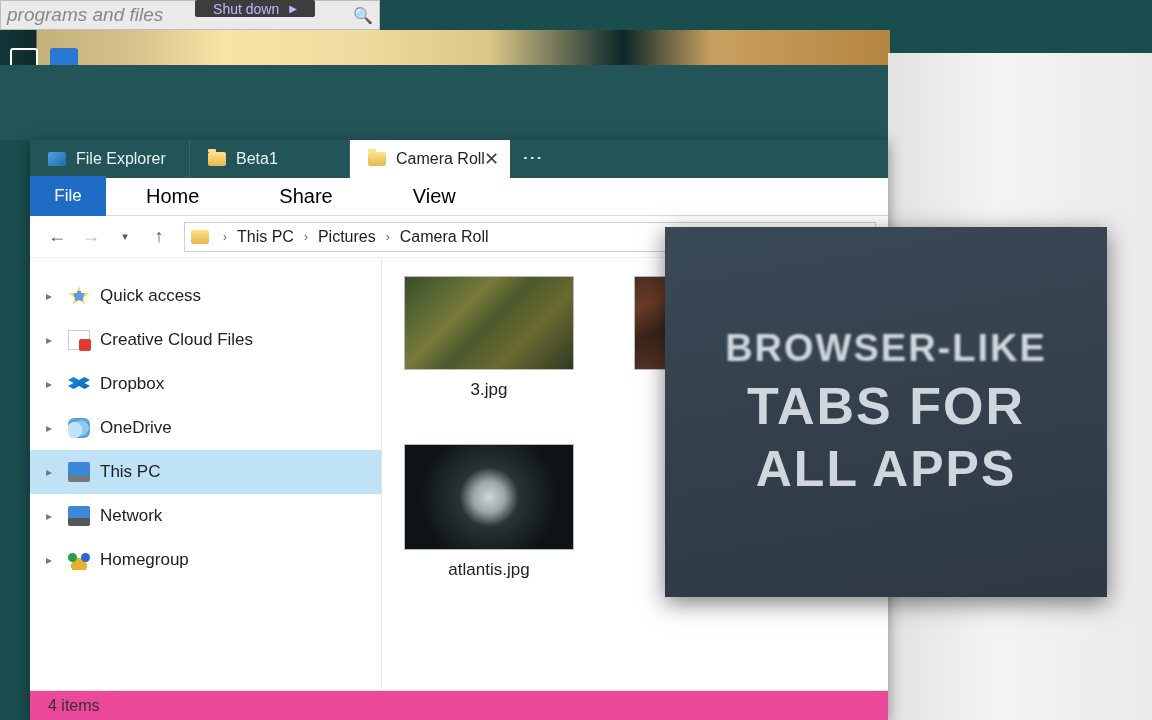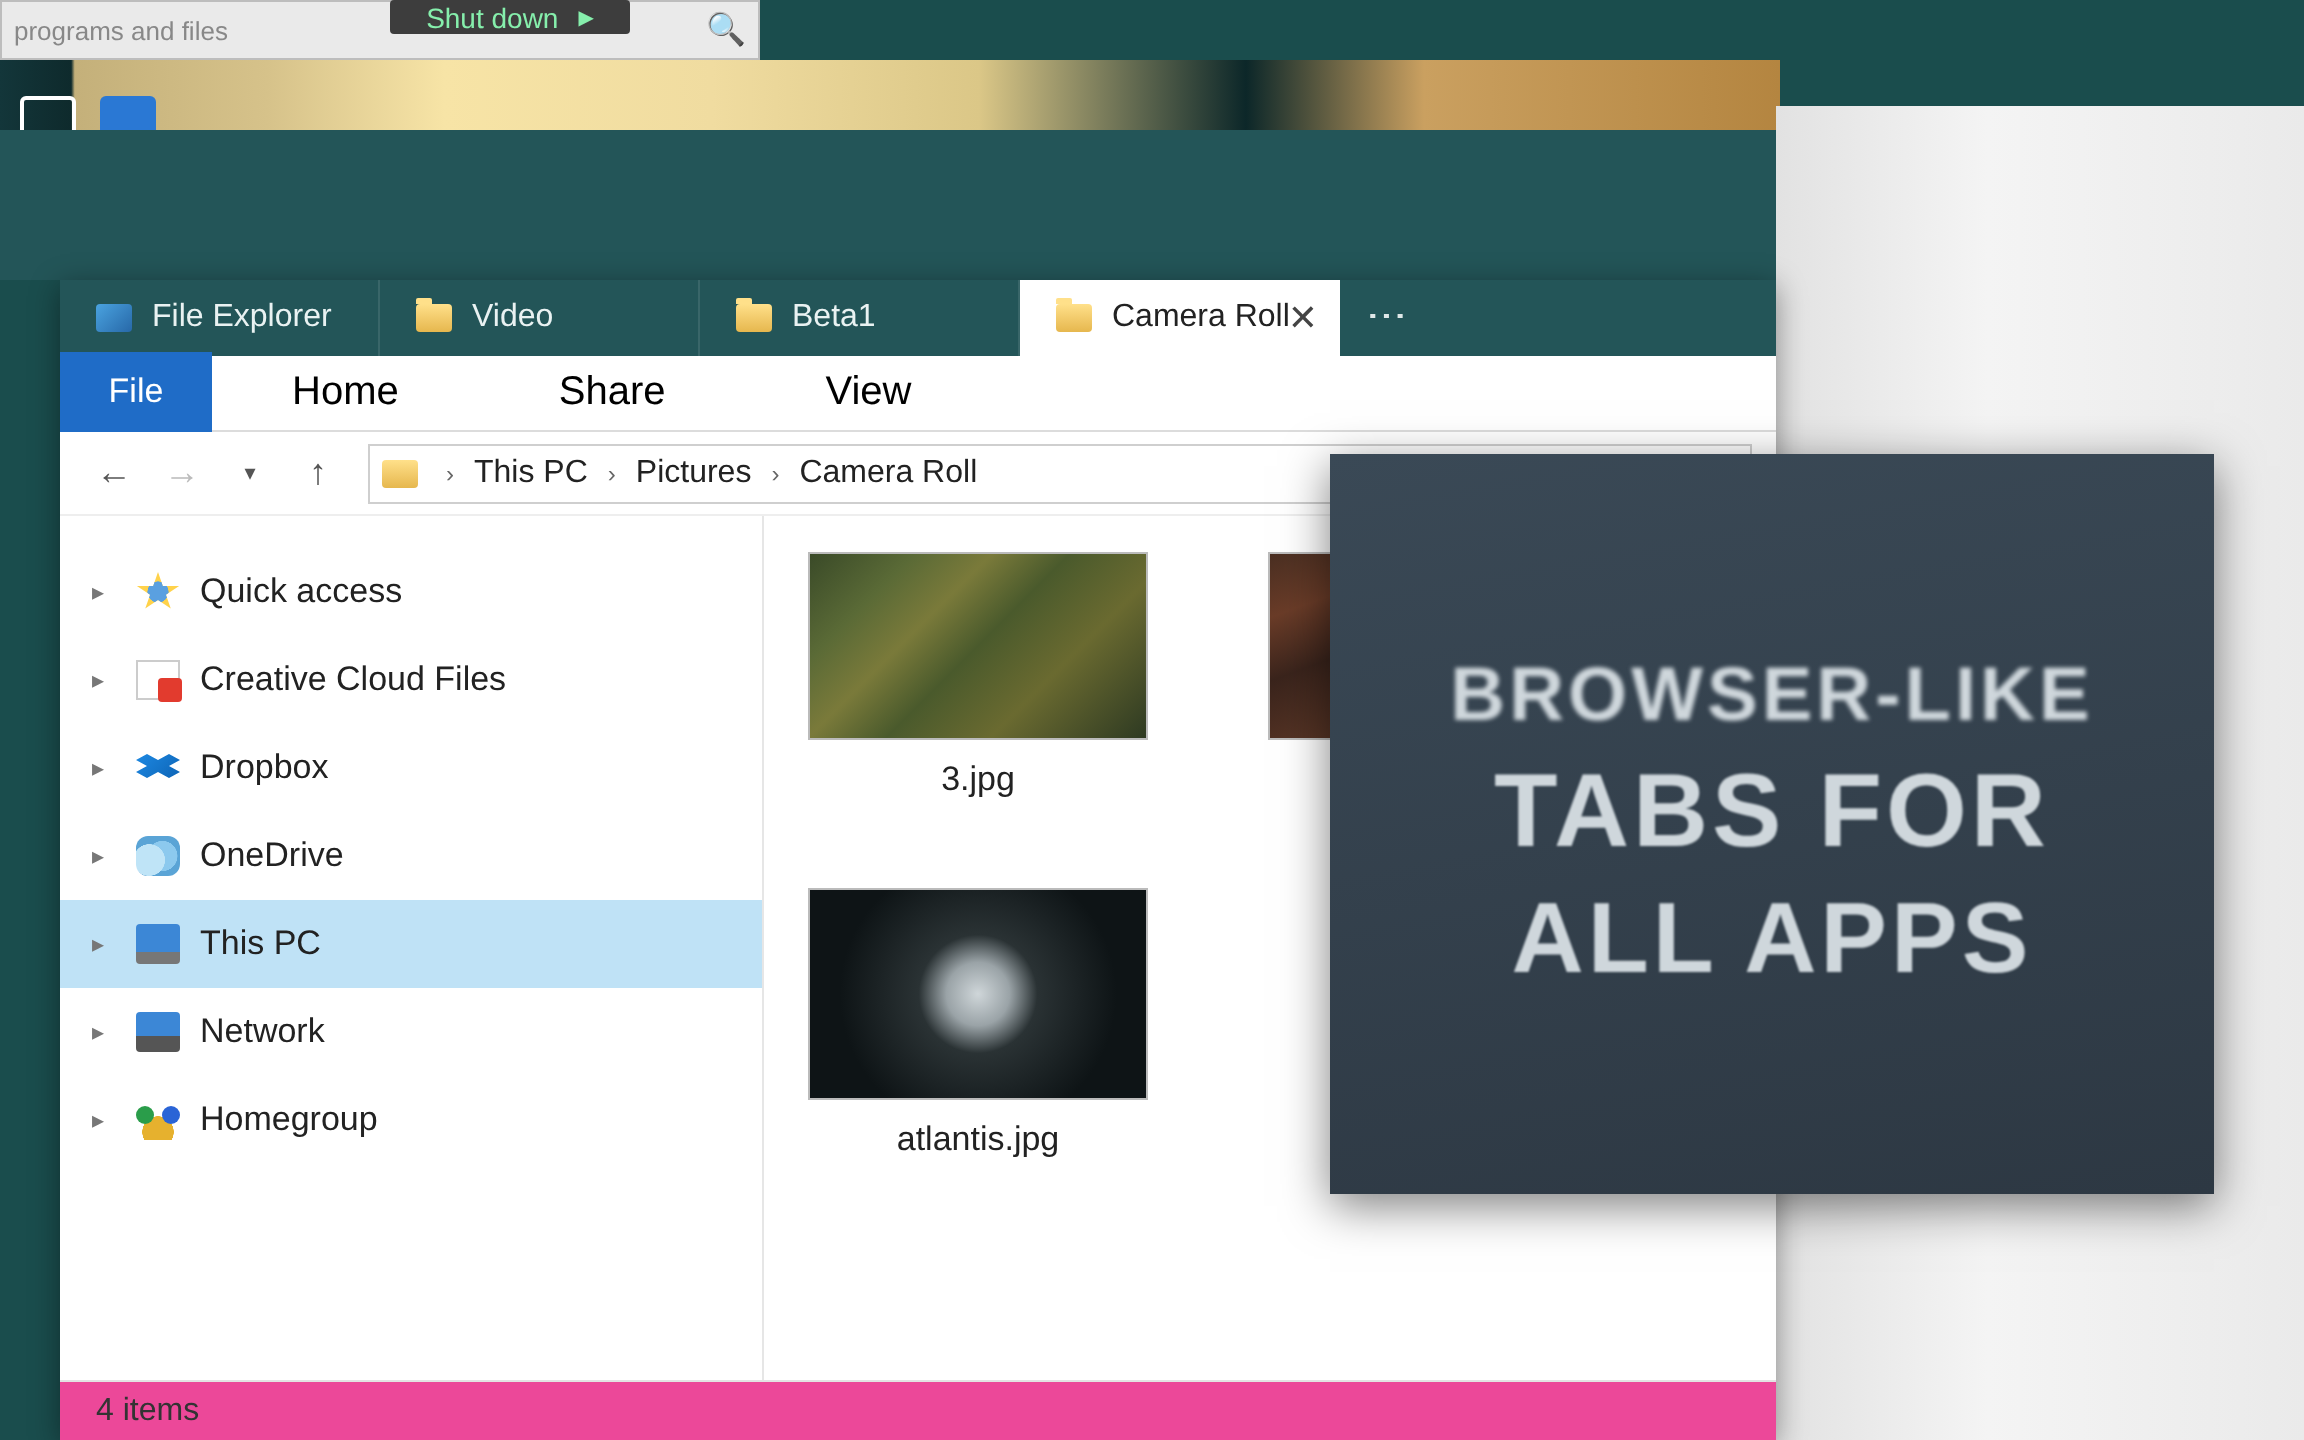--- a/index.html
+++ b/index.html
@@ -1,22 +1,22 @@
 <!DOCTYPE html>
 <html><head>
   <meta charset="utf-8">
   <style>
     *{margin:0;padding:0;box-sizing:border-box;font-family:"Segoe UI",Arial,sans-serif}
     html,body{width:1152px;height:720px;overflow:hidden;background:#1a4d4d}
 
     
     .top-strip{position:absolute;left:0;top:0;height:30px;width:380px;background:#eaeaea;border:1px solid #bdbdbd;display:flex;align-items:center;justify-content:space-between;padding:0 6px}
-    .top-strip .search-txt{color:#888;font-size:13px;}
+    .top-strip .search-txt{color:#888;font-size:19px;font-style:italic}
     .top-strip .mag{color:#666;font-size:16px}
-    .shutdown{position:absolute;left:195px;top:0;height:17px;width:120px;background:#3d3d3d;color:#86efac;display:flex;align-items:center;justify-content:center;font-size:14px;border-radius:2px}
+    .shutdown{position:absolute;left:195px;top:0;height:17px;width:120px;background:#3d3d3d;color:#c4b5fd;display:flex;align-items:center;justify-content:center;font-size:14px;border-radius:2px}
     .shutdown .arrow{margin-left:10px;font-size:10px}
 
     .desk-stripe{position:absolute;left:0;top:30px;height:35px;width:890px;background:linear-gradient(90deg,#13363a 0%,#0e2a2c 4%,#c4b07a 4.2%,#d6c28a 15%,#f7e4a6 25%,#f0dca0 40%,#dbc787 55%,#0c2729 70%,#caa060 80%,#b48540 100%)}
     .desk-icon{position:absolute;left:10px;top:48px;width:28px;height:24px;border:2px solid #fff;border-radius:3px}
     .desk-icon2{position:absolute;left:50px;top:48px;width:28px;height:24px;background:#2a78d4;border-radius:3px}
 
     .teal-band{position:absolute;left:0;top:65px;width:888px;height:75px;background:#235558}
 
     
     .right-col{position:absolute;right:0;top:53px;width:264px;height:667px;background:linear-gradient(90deg,#e2e2e2,#f4f4f4 40%,#eaeaea)}
@@ -107,24 +107,20 @@
 <div class="right-col"></div>
 
 <div class="win">
   <div class="tabs">
     <div class="tab">
       <span class="fe-icon"></span>
       <span>File Explorer</span>
     </div>
     <div class="tab">
       <span class="folder"></span>
-      <span>Video</span>
-    </div>
-    <div class="tab">
-      <span class="folder"></span>
       <span>Beta1</span>
     </div>
     <div class="tab active">
       <span class="folder"></span>
       <span>Camera Roll</span>
       <span class="x">✕</span>
     </div>
     <div class="more">⋮</div>
   </div>
 

